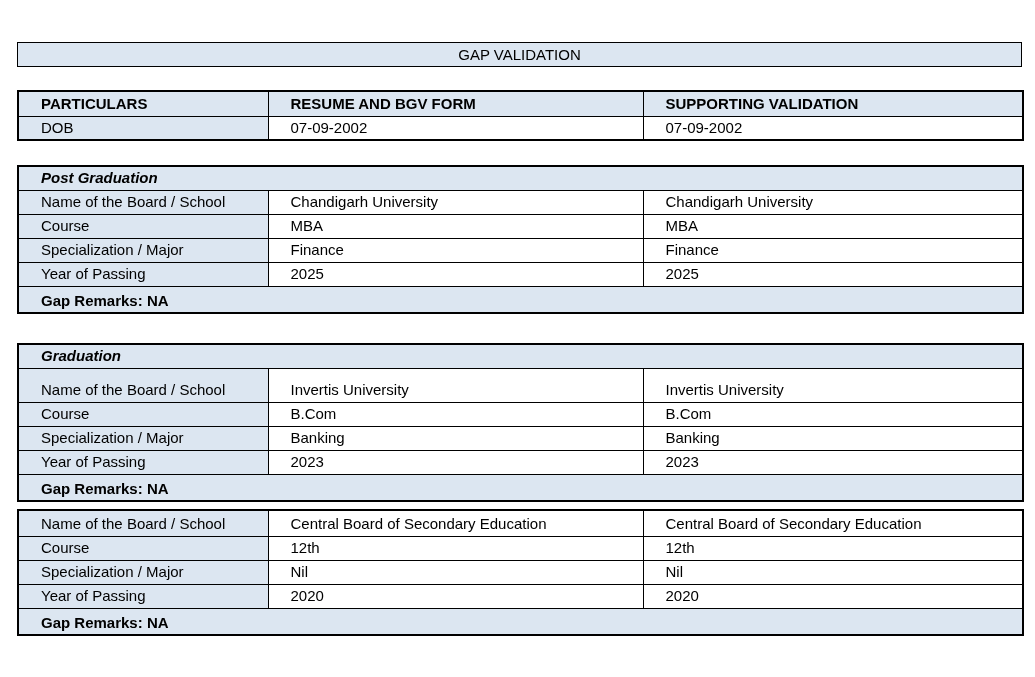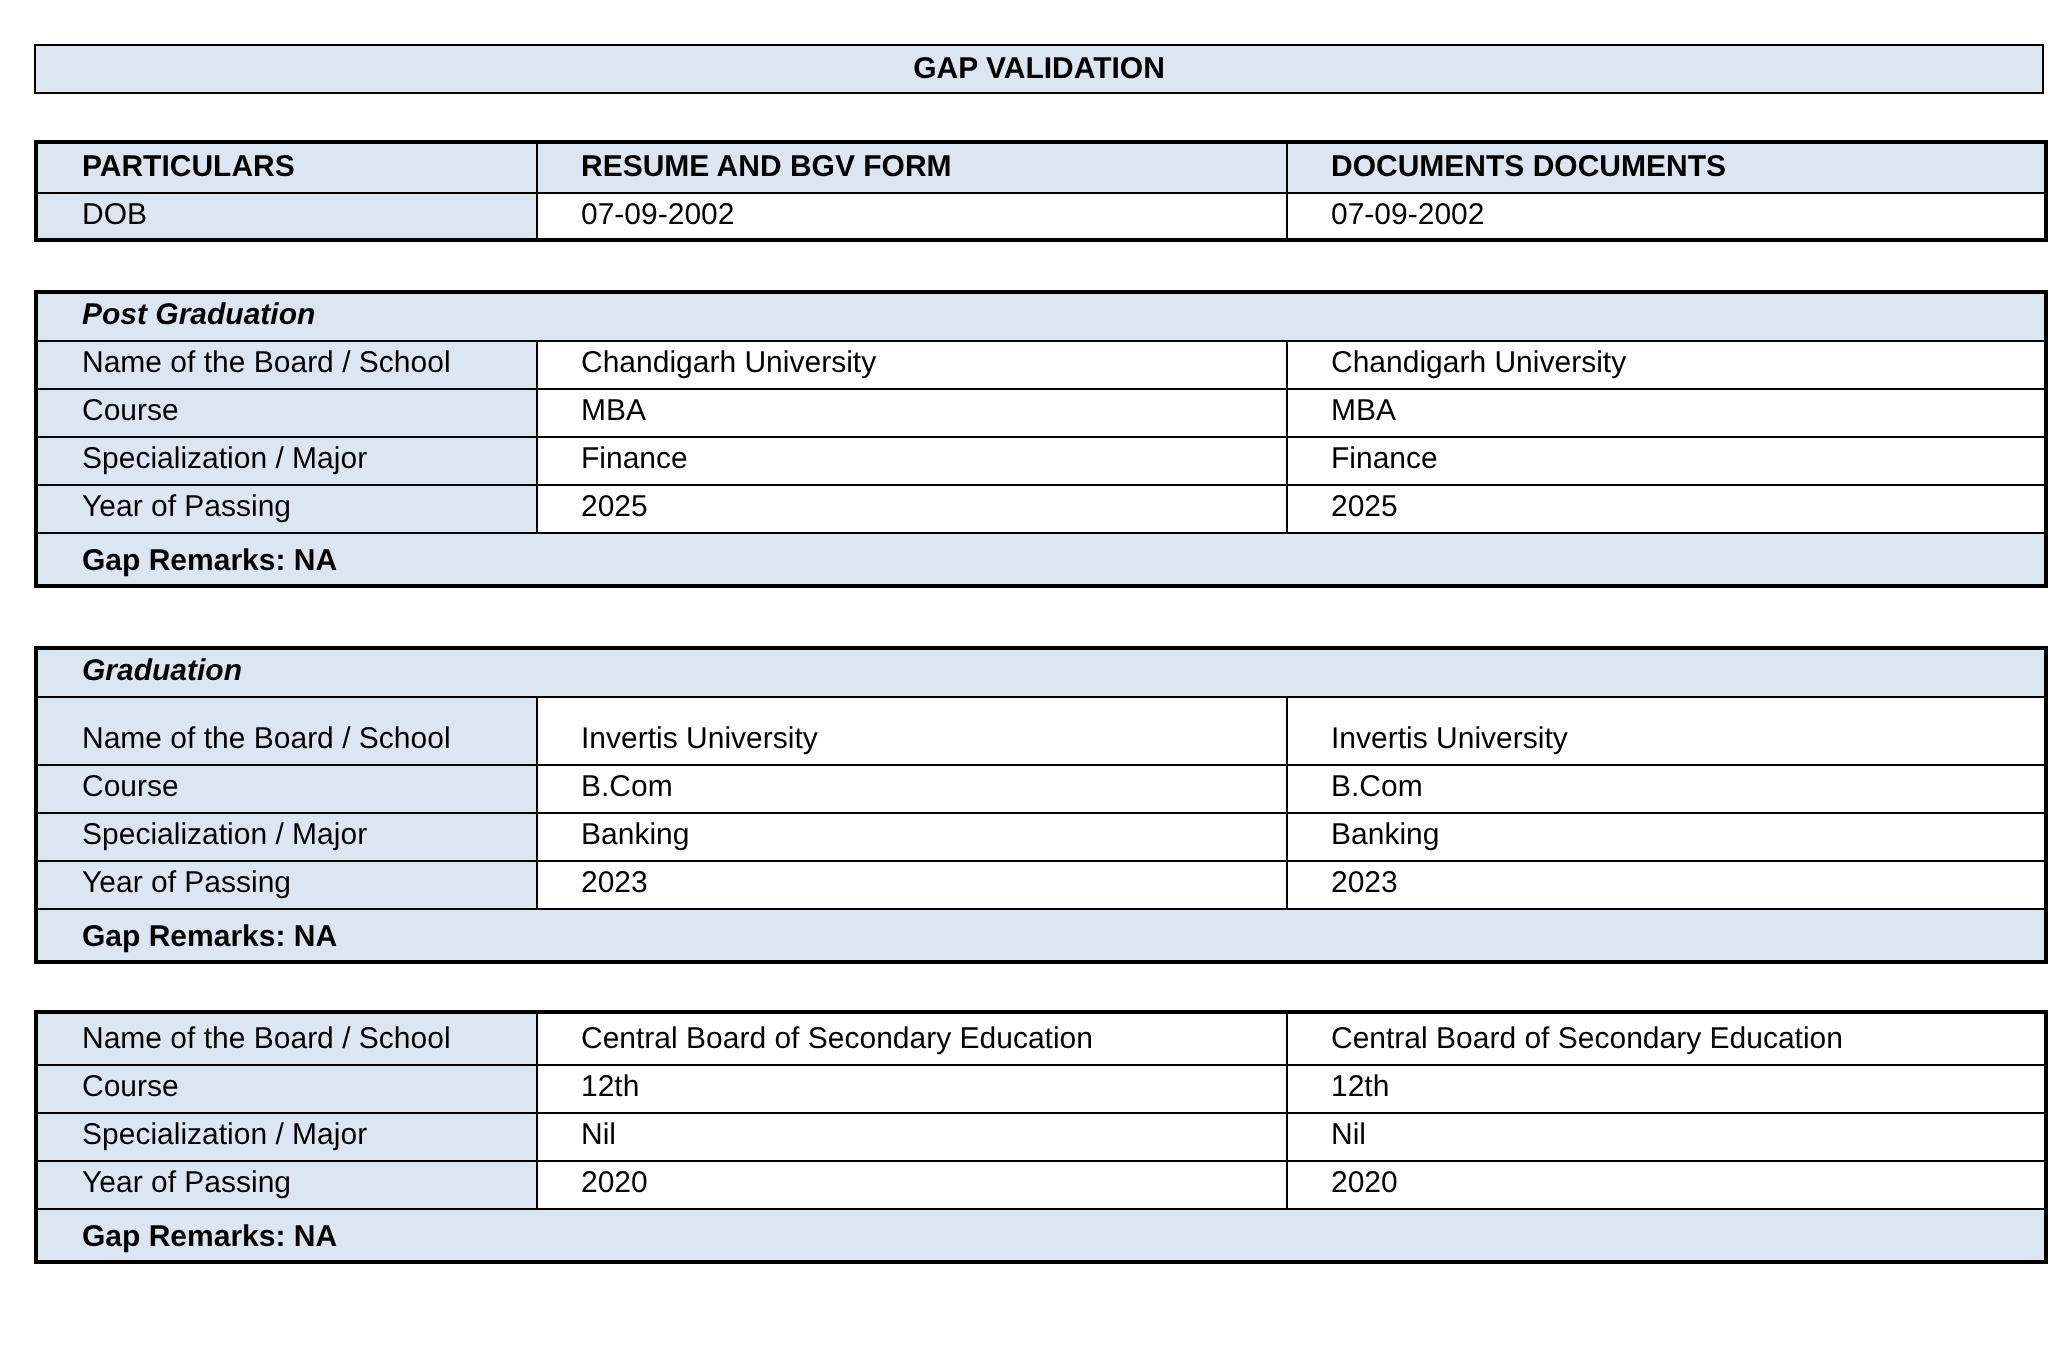--- a/index.html
+++ b/index.html
@@ -12,22 +12,23 @@
   body{
     width:1035px;height:677px;background:#ffffff;color:var(--text);
     font-family:"Liberation Sans", sans-serif;font-size:15px;
     overflow:hidden;
   }
   .sheet{padding:22px 13px 0 17px;}
   .title-bar{
     width:1005px;height:25px;background:var(--fill);
     border:1px solid var(--border);
     display:flex;align-items:center;justify-content:center;
-    font-weight:bold;font-size:15px;
+    font-weight:normal;font-size:15px;
     margin-bottom:23px;
+    margin-top:20px;
   }
   table.tbl{
     border-collapse:collapse;table-layout:fixed;width:1005px;
     border:2px solid var(--border);
   }
   table.tbl td{
     border:1px solid var(--border);
     font-size:15px;line-height:1.15;
     padding:0 4px 3px 22px;
     vertical-align:bottom;
@@ -39,42 +40,42 @@
   .fill{background:var(--fill);}
   .bold{font-weight:bold;}
   tr.r-normal td{height:24px;}
   tr.r-header td{height:25px;}
   tr.r-section td{height:24px;font-style:italic;}
   tr.r-gap td{height:27px;}
   tr.r-tall td{height:34px;}
   tr.r-tall12 td{height:26px;}
   .tbl-particulars{margin-bottom:24px;}
   .tbl-postgrad{margin-bottom:29px;}
-  .tbl-grad{margin-bottom:23px;}
+  .tbl-grad{margin-bottom:7px;}
 </style>
 </head>
 <body>
 
 <div class="sheet">
 
   <div class="title-bar">
     <span>GAP VALIDATION</span>
   </div>
 
   <table class="tbl tbl-particulars">
     <colgroup>
         <col class="c1">
         <col class="c2">
         <col class="c3">
       </colgroup>
     <tbody>
       <tr class="r-header">
         <td class="fill bold">PARTICULARS</td>
         <td class="fill bold">RESUME AND BGV FORM</td>
-        <td class="fill bold">DOCUMENTS DOCUMENTS</td>
+        <td class="fill bold">SUPPORTING VALIDATION</td>
       </tr>
       <tr class="r-normal">
         <td class="fill">DOB</td>
         <td>07-09-2002</td>
         <td>07-09-2002</td>
       </tr>
     </tbody>
   </table>
 
   <table class="tbl tbl-postgrad">

